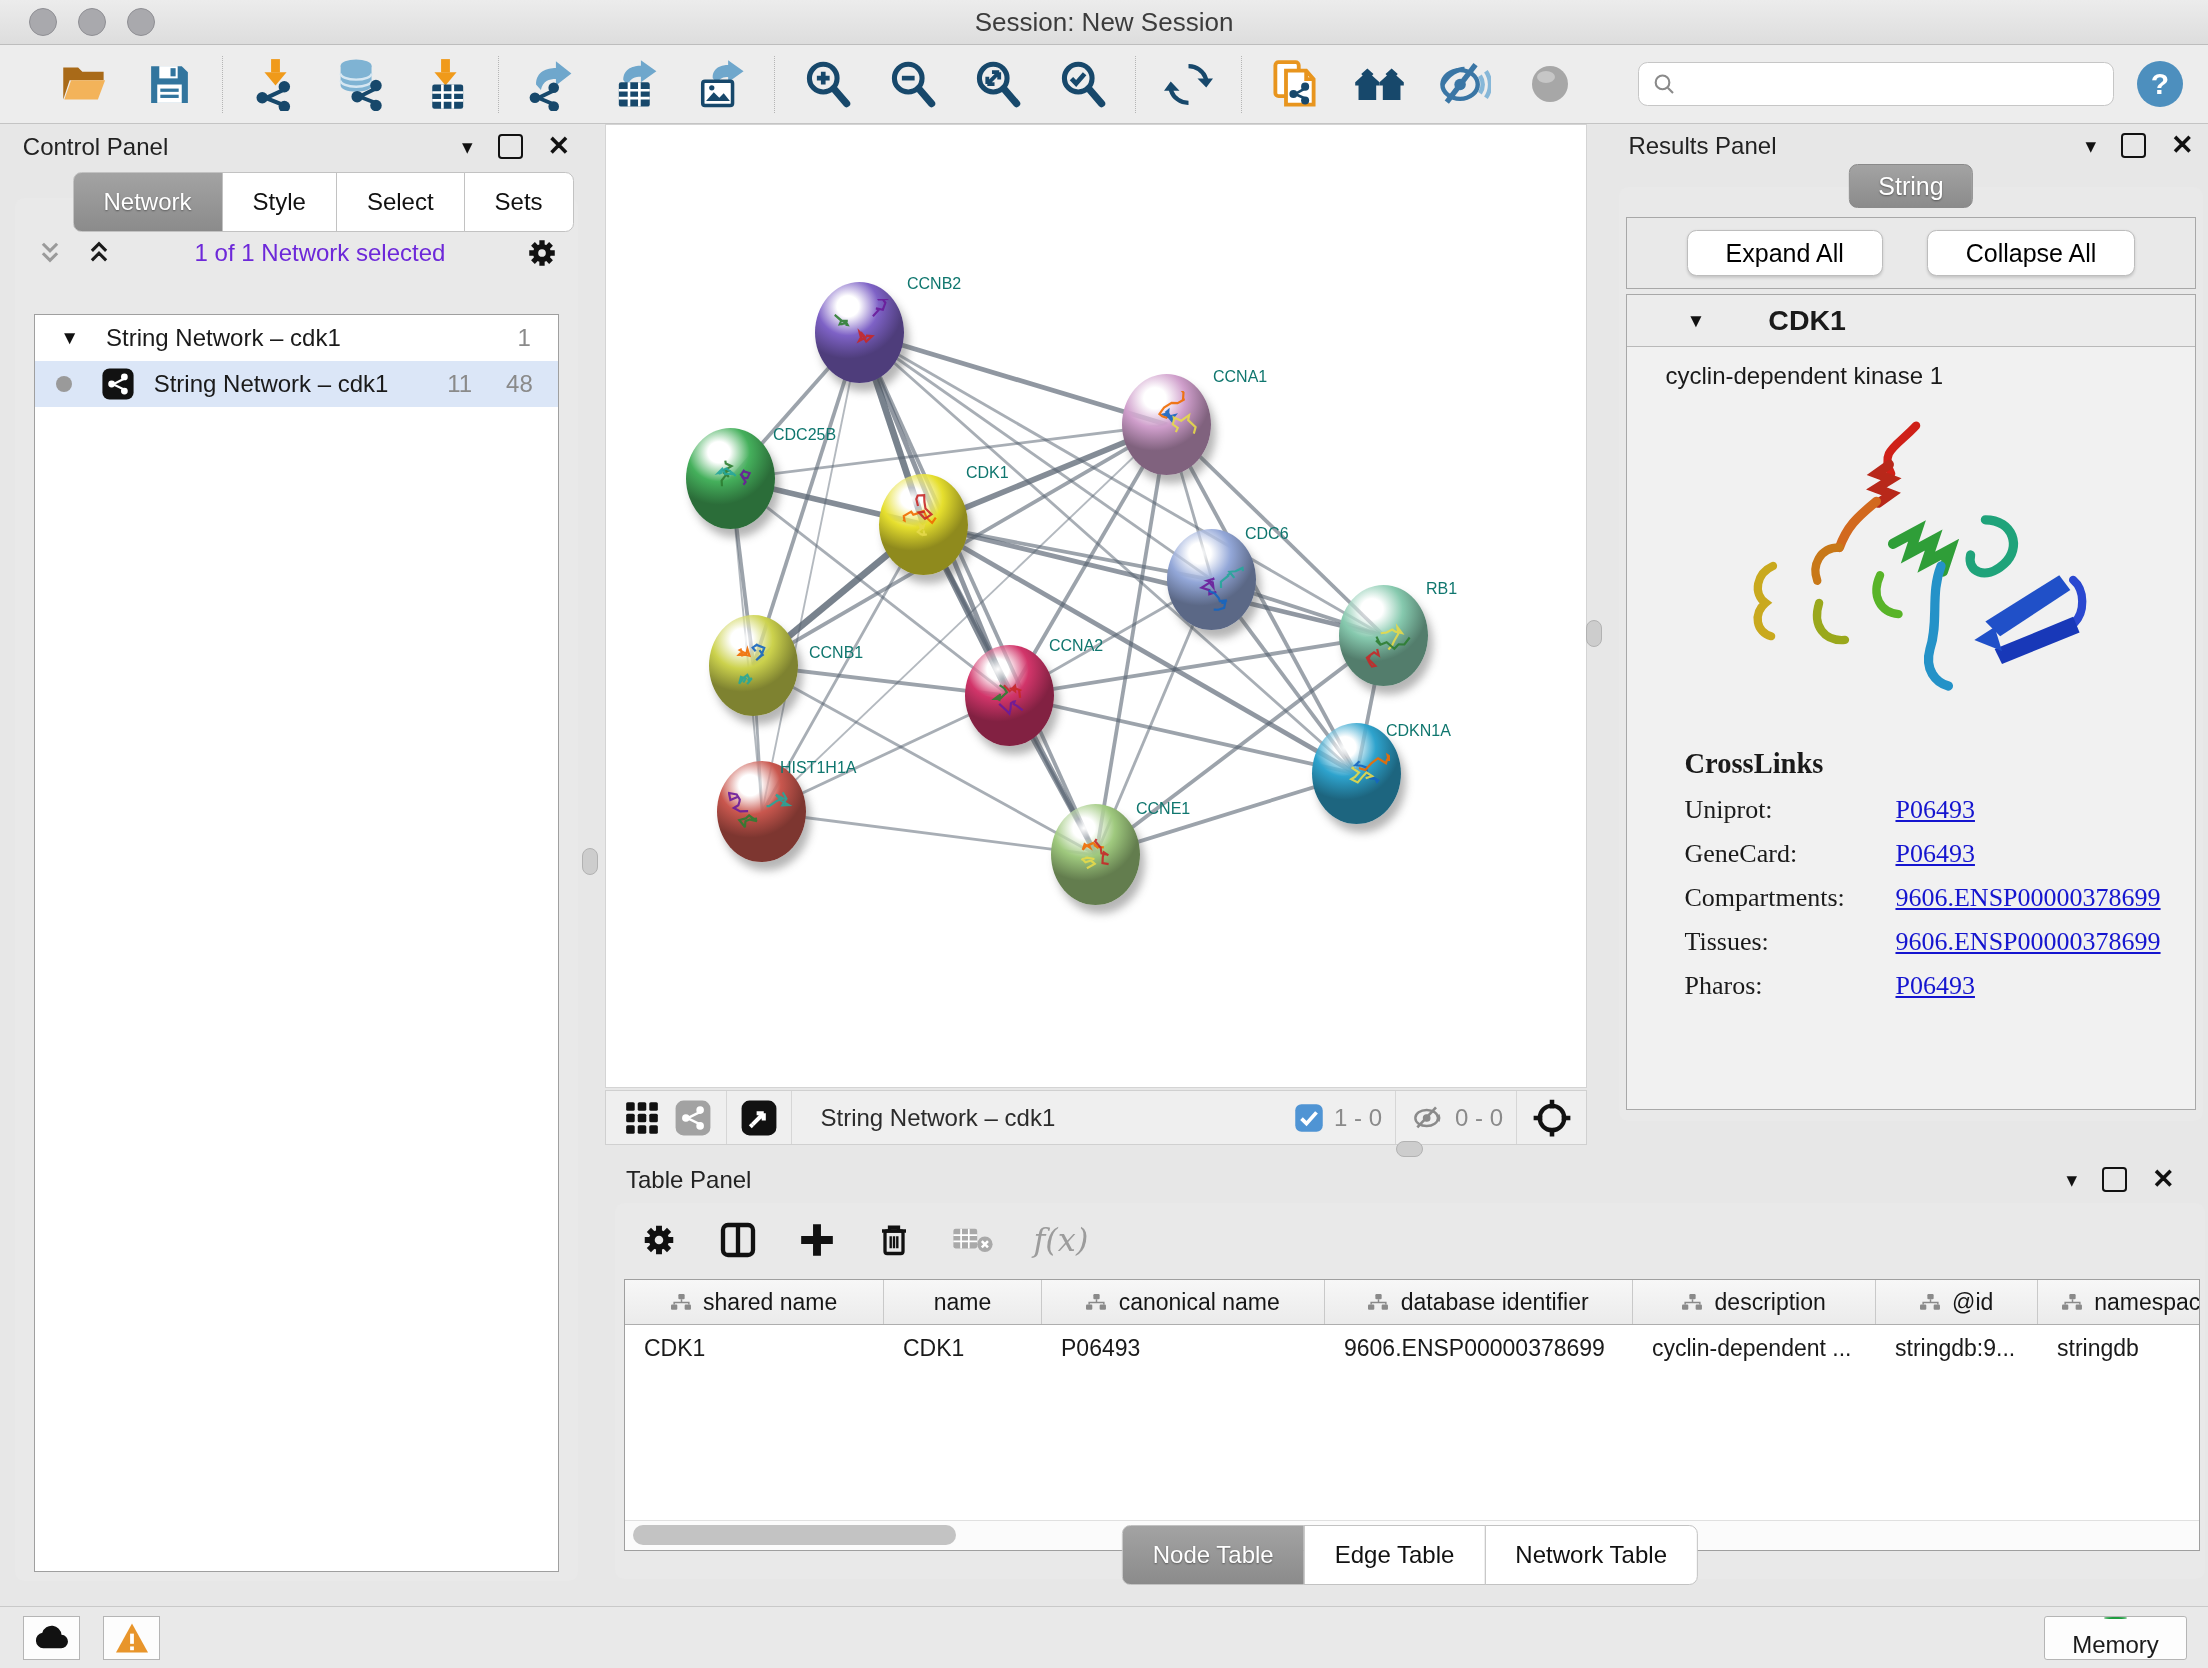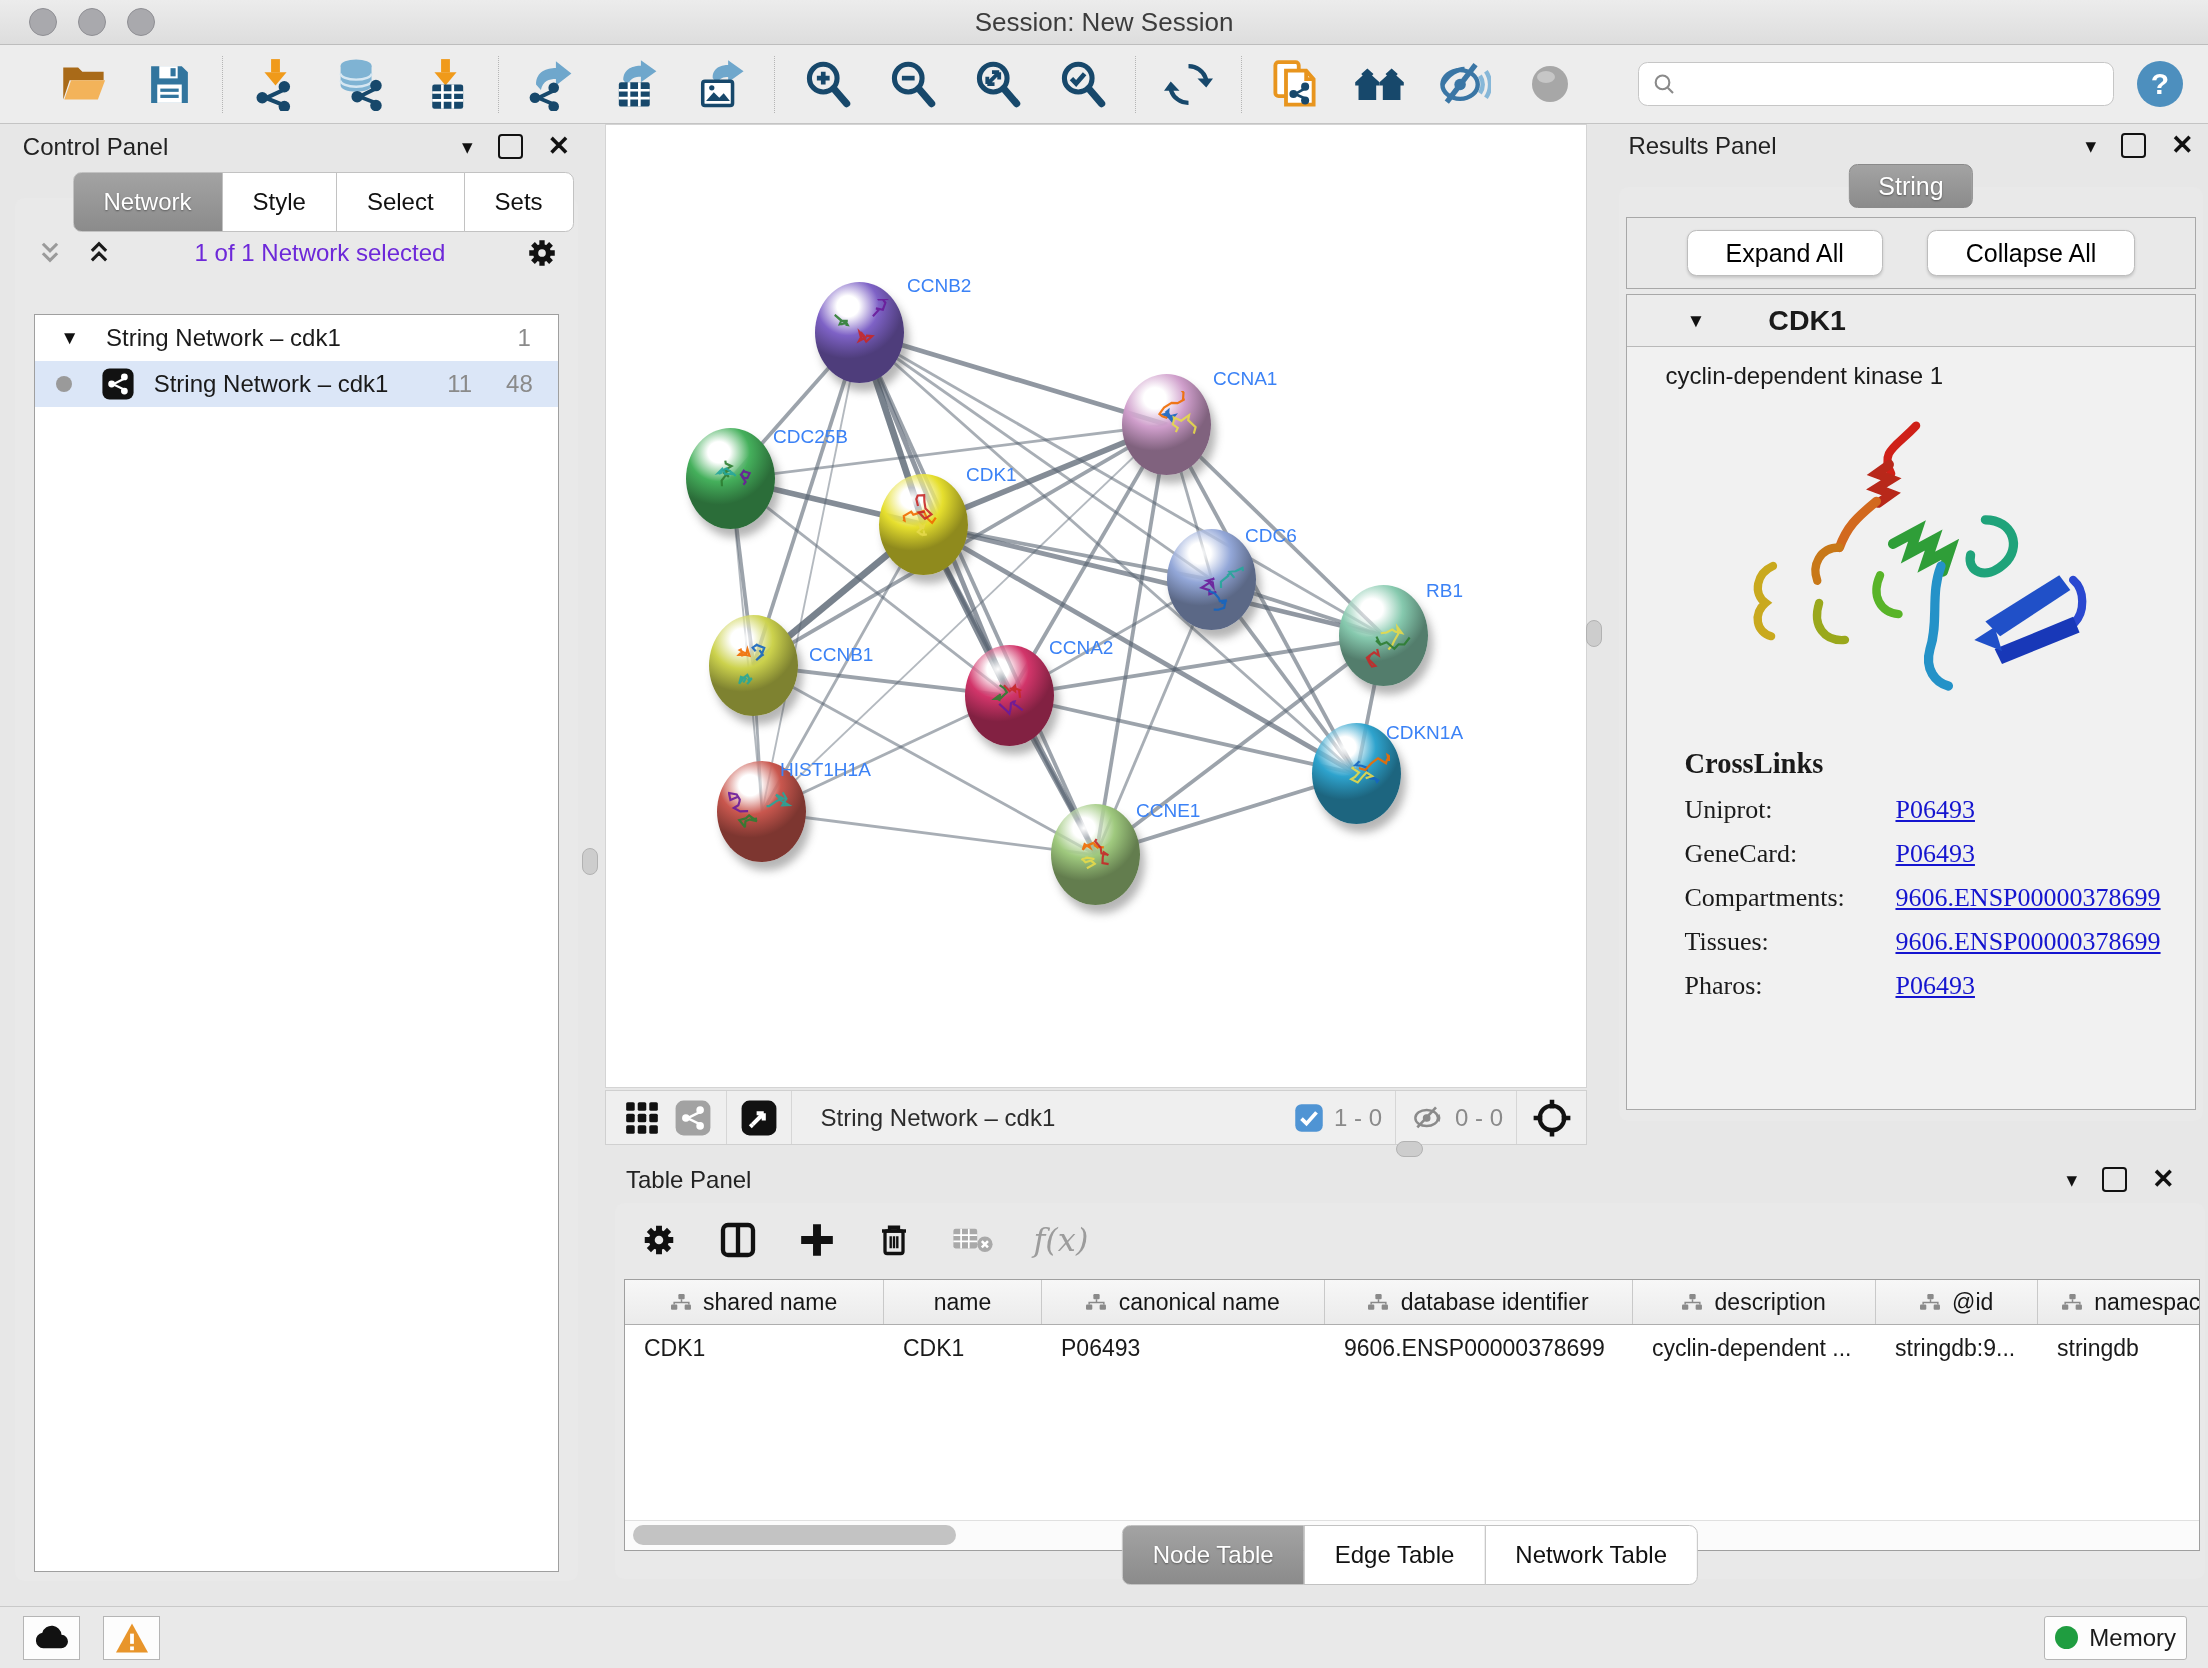--- a/index.html
+++ b/index.html
@@ -50,21 +50,21 @@
   .tri{font-size:19px;color:#111;}
   .gdot{width:16px;height:16px;border-radius:50%;background:#9a9a9a;}
   
   #net-canvas{position:absolute;left:605px;top:124px;width:982px;height:964px;background:#fff;
     border:1px solid #d4d4d4;box-sizing:border-box;}
   #edges-svg{position:absolute;left:0;top:0;z-index:0;}
   .gnode{position:absolute;width:89px;height:101px;border-radius:50%;z-index:2;
     background:radial-gradient(ellipse 62% 52% at 37% 24%, #ffffff 0%, rgba(255,255,255,.5) 20%, var(--c) 56%, var(--cd) 100%);
     box-shadow:4.8px 8.6px 8.6px rgba(70,70,70,.4);}
   .gnode svg{position:absolute;left:11.4px;top:17px;}
-  .nlabel{position:absolute;font-size:19px;color:#3b82f6;z-index:4;white-space:nowrap;}
+  .nlabel{position:absolute;font-size:16px;color:#0f766e;z-index:4;white-space:nowrap;}
   #net-toolbar{position:absolute;left:605px;top:1090px;width:982px;height:55px;background:#efefef;
     border:1px solid #d0d0d0;box-sizing:border-box;display:flex;align-items:center;}
   .ntsep{width:0;border-left:1px solid #d6d6d6;height:53px;margin:0 13.3px;}
   #net-name{font-size:24px;color:#2b2b2b;margin-left:15px;}
   .ncount{font-size:24px;color:#8a8a8a;margin-left:9.5px;}
   
   #results-panel{position:absolute;left:1617px;top:126px;width:588px;height:995px;}
   #results-panel .ptitle{padding:3.8px 11.4px 0 11.4px;height:32px;}
   #rp-tab{position:absolute;top:38px;left:50%;transform:translateX(-50%);z-index:3;
     background:linear-gradient(#a3a3a3,#8b8b8b);color:#fff;font-size:25px;padding:6.7px 28.5px;
@@ -101,21 +101,21 @@
   .td{font-size:23px;padding-left:19px;box-sizing:border-box;flex:none;overflow:hidden;white-space:nowrap;}
   #hscroll{position:absolute;bottom:0;left:0;right:0;height:28.5px;background:#fbfbfb;border-top:1px solid #e0e0e0;}
   #hthumb{position:absolute;left:7.6px;top:3.8px;width:323px;height:20px;border-radius:10.5px;background:#c3c3c3;}
   #tp-tabs{position:absolute;bottom:-5.7px;left:50%;transform:translateX(-50%);z-index:3;}
   
   #statusbar{position:absolute;bottom:0;left:0;right:0;height:61px;background:#e9e9e9;border-top:1px solid #c9c9c9;}
   .sbtn{position:absolute;top:8.6px;height:44px;background:#fdfdfd;border:1.9px solid #b5b5b5;
     display:flex;align-items:center;justify-content:center;box-sizing:border-box;}
   #cloud-btn{left:23px;width:57px;}
   #warn-btn{left:103px;width:57px;}
-  #memory-btn{right:21px;width:143px;gap:11.4px;border-radius:2.9px;}
+  #memory-btn{right:21px;width:143px;gap:11.4px;border-radius:2.9px;flex-direction:column;}
   #memory-btn span{font-size:24px;}
   .memdot{width:23px;height:23px;border-radius:50%;background:#1f9d40;}
   .splitter-dot{position:absolute;width:14.3px;height:25px;border-radius:9.5px;background:#cdcdcd;
     border:1px solid #b2b2b2;z-index:5;}
 </style>
 </head>
 <body>
 
 <div class="titlebar">
   <div class="traffic">

